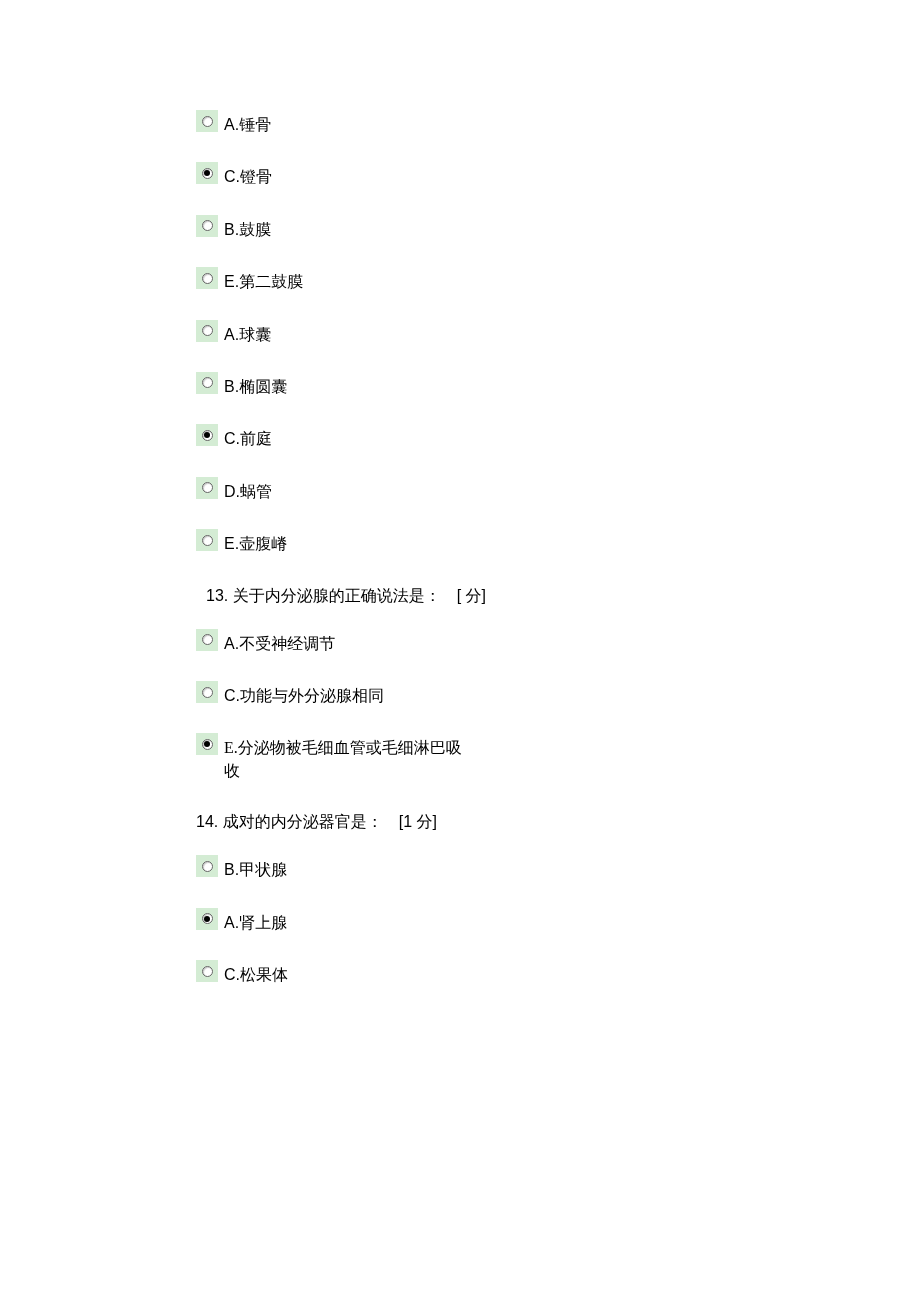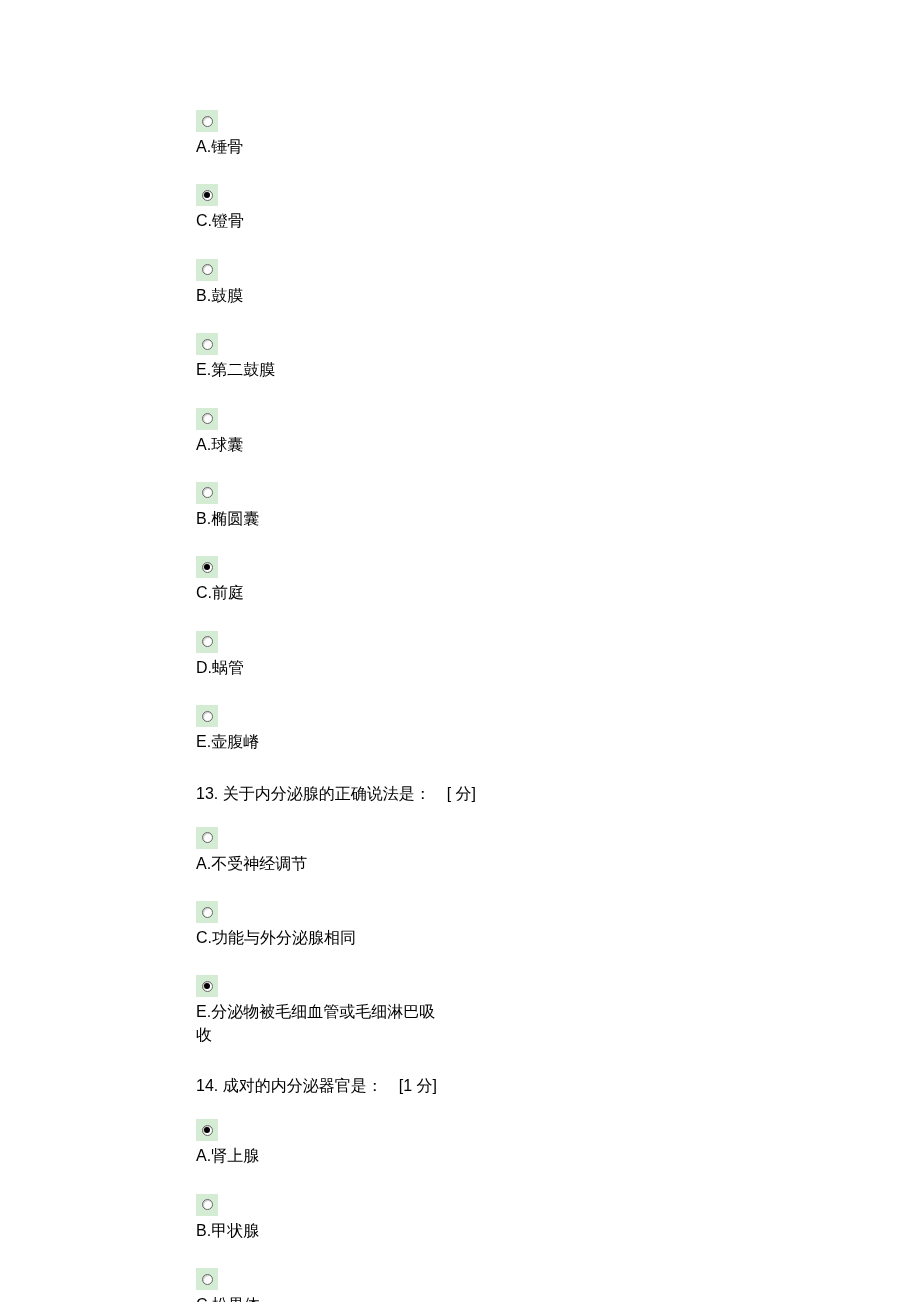--- a/index.html
+++ b/index.html
@@ -15,21 +15,20 @@
       padding: 110px 0 0 196px;
       width: 920px;
     }
     .content {
       max-width: 300px;
     }
     .option-row {
       display: flex;
       align-items: flex-start;
       margin-bottom: 26px;
-      flex-direction: column;
     }
     .radio-box {
       width: 22px;
       height: 22px;
       background: #d4ecd4;
       display: flex;
       align-items: center;
       justify-content: center;
       margin-right: 6px;
       flex-shrink: 0;
@@ -52,29 +51,31 @@
       height: 6px;
       background: #000;
       border-radius: 50%;
     }
     .option-label {
       padding-top: 4px;
       line-height: 1.4;
     }
     .option-label.multiline {
       max-width: 250px;
+      font-family: Liberation Serif, serif;
     }
     .question-text {
       margin-top: 20px;
       margin-bottom: 20px;
       line-height: 1.7;
       max-width: 280px;
     }
     .q13 {
       max-width: 290px;
+      margin-left: 10px;
     }
   </style>
 </head>
 <body>
 
 <div class="content">
 
   <div class="option-row">
     <div class="radio-box">
       <div class="radio-circle"></div>
@@ -166,30 +167,30 @@
     </div>
     <div class="option-label multiline"><span>E</span>.<span>分泌物被毛细血管或毛细淋巴吸收</span></div>
   </div>
 
   <div class="question-text">
     <span>14.</span> <span>成对的内分泌器官是：</span>　<span>[1 分]</span>
   </div>
 
   <div class="option-row">
     <div class="radio-box">
-      <div class="radio-circle selected"></div>
+      <div class="radio-circle"></div>
     </div>
-    <div class="option-label"><span>A</span>.<span>肾上腺</span></div>
+    <div class="option-label"><span>B</span>.<span>甲状腺</span></div>
   </div>
 
   <div class="option-row">
     <div class="radio-box">
-      <div class="radio-circle"></div>
+      <div class="radio-circle selected"></div>
     </div>
-    <div class="option-label"><span>B</span>.<span>甲状腺</span></div>
+    <div class="option-label"><span>A</span>.<span>肾上腺</span></div>
   </div>
 
   <div class="option-row">
     <div class="radio-box">
       <div class="radio-circle"></div>
     </div>
     <div class="option-label"><span>C</span>.<span>松果体</span></div>
   </div>
 
 </div>

